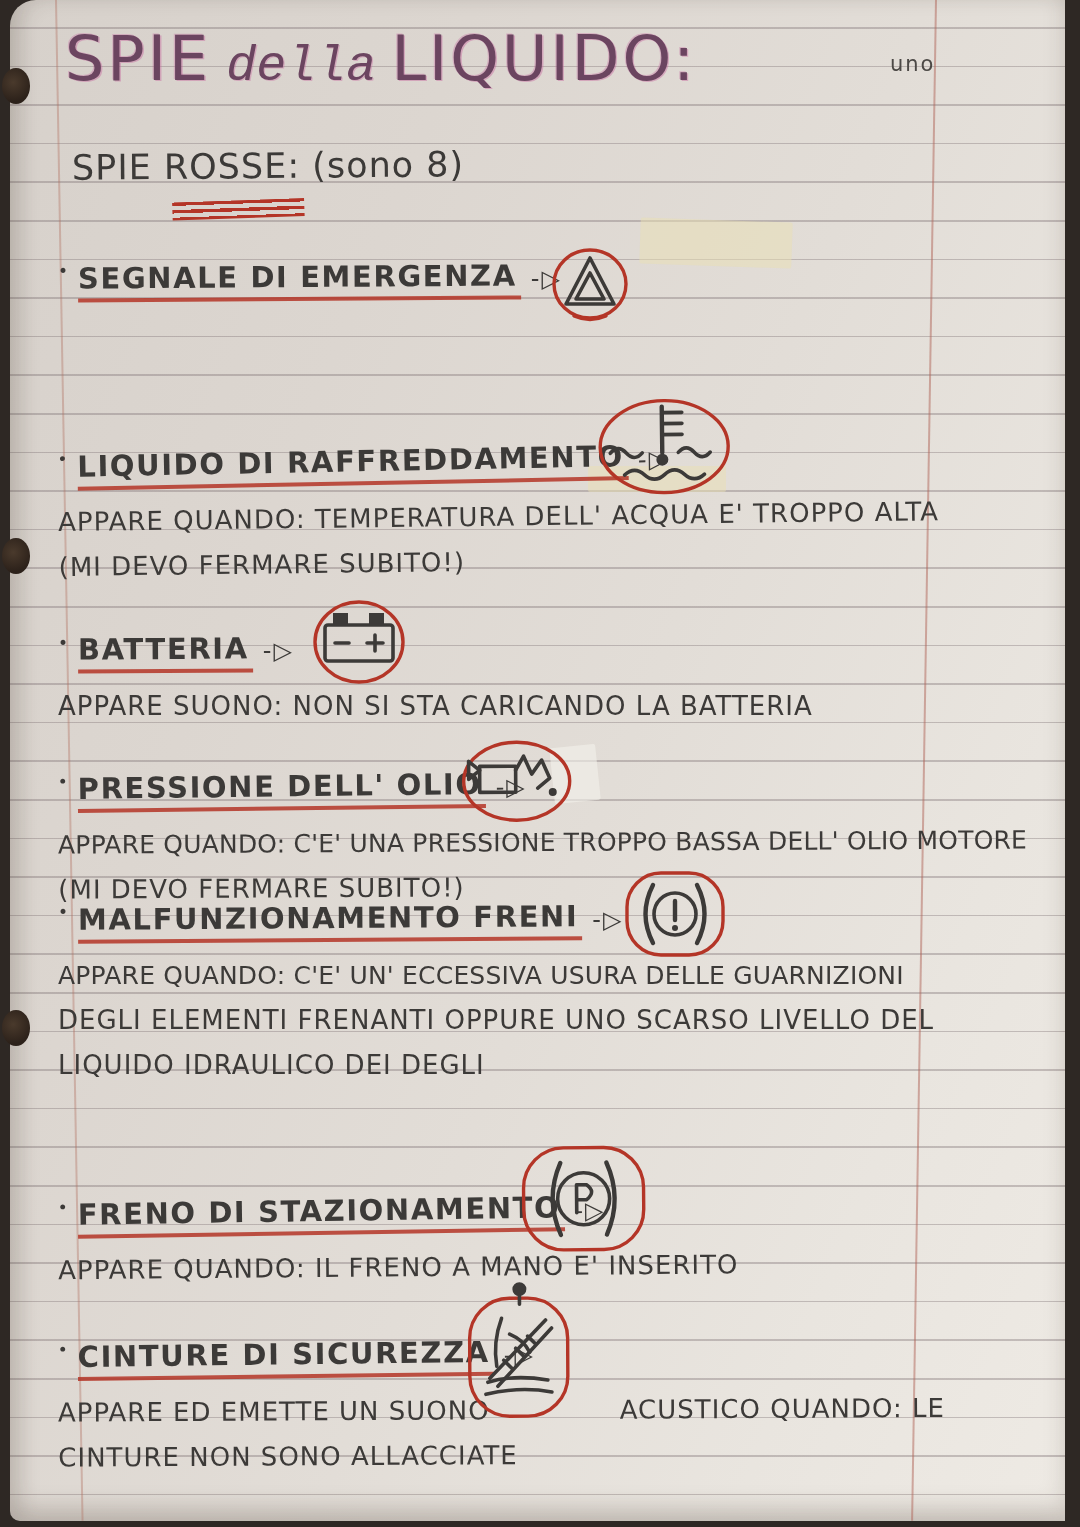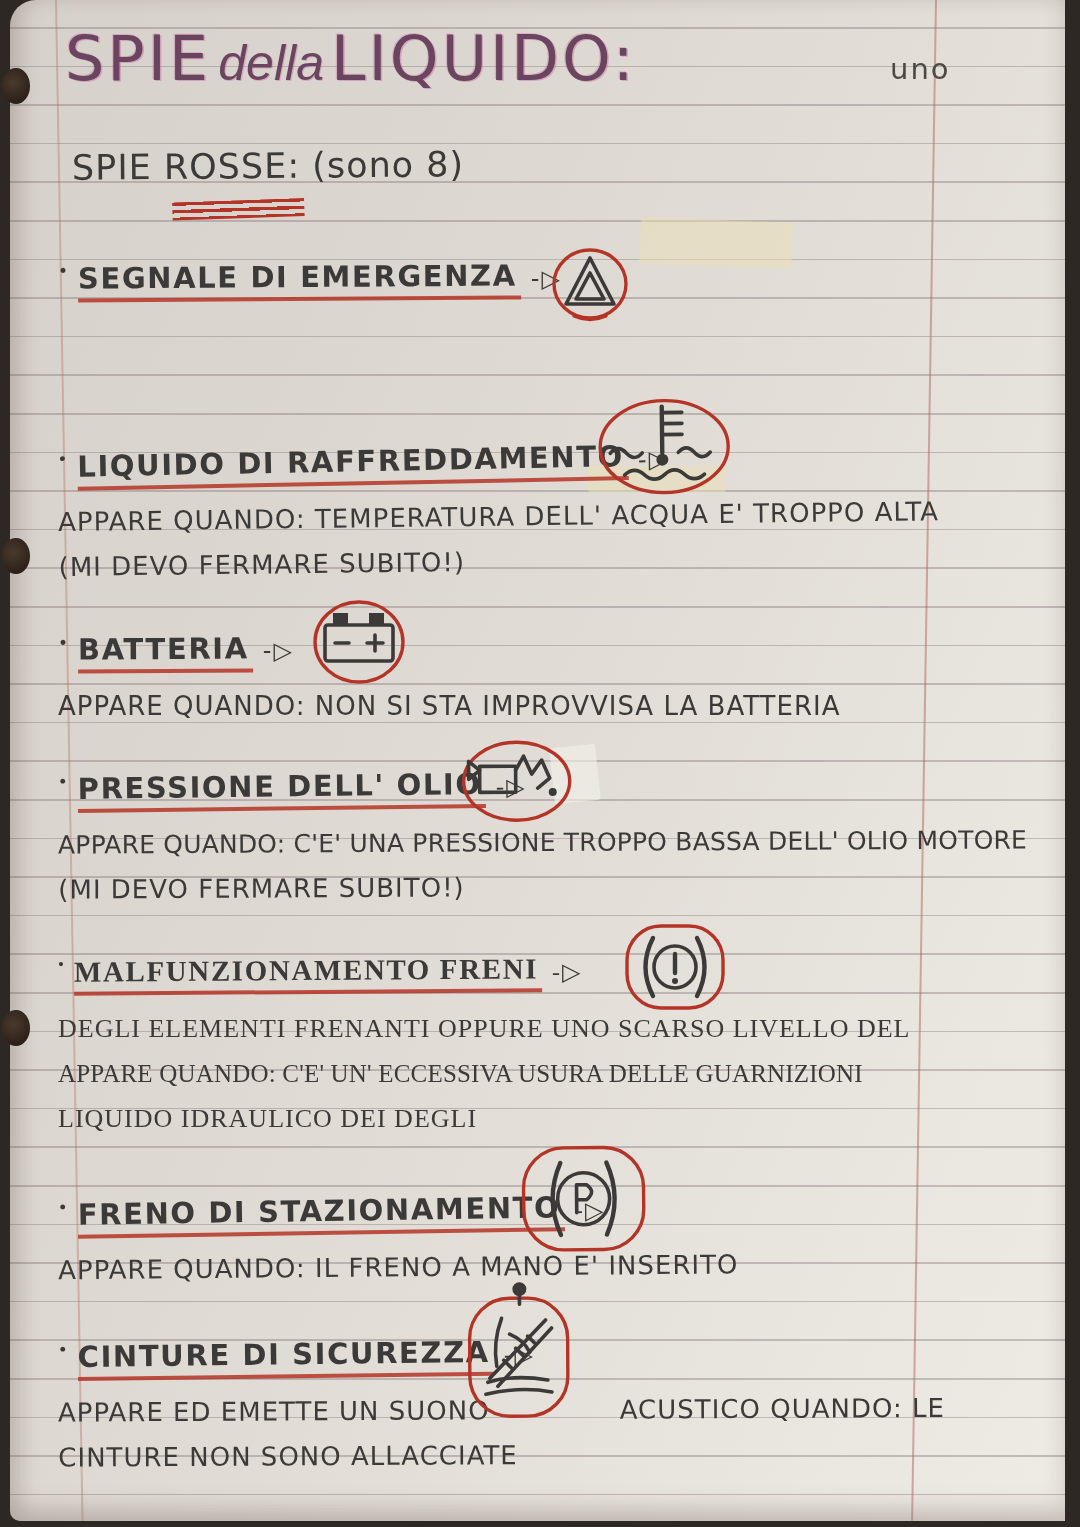--- a/index.html
+++ b/index.html
@@ -35,38 +35,38 @@
   .tape.t1{left:630px;top:220px;width:152px;height:46px;transform:rotate(2deg);}
   .tape.t2{left:578px;top:466px;width:138px;height:26px;}
   .tape.t3{left:542px;top:746px;width:46px;height:56px;background:rgba(243,241,235,.6);transform:rotate(-6deg);}
 
   .title{position:absolute;left:55px;top:22px;white-space:nowrap;}
   .title .t-caps{
     font-size:62px;letter-spacing:3px;color:#6b4560;
     text-shadow:1.4px 1.4px 0 rgba(199,106,160,.45),-1.2px -1.2px 0 rgba(199,106,160,.35);
   }
   .title .t-script{
-    font-family:Liberation Sans, sans-serif;font-style:italic;font-size:50px;color:#6b4560;
-    text-shadow:1.2px 1.2px 0 rgba(199,106,160,.4);margin:0 2px;
-  }
-  .page-num{position:absolute;left:880px;top:52px;font-size:29px;color:#4c4946;letter-spacing:2px;}
+    font-family:Liberation Mono, monospace;font-style:italic;font-size:50px;color:#6b4560;
+    text-shadow:1.2px 1.2px 0 rgba(199,106,160,.4);margin:0 10px;
+  }
+  .page-num{position:absolute;left:880px;top:52px;font-size:21px;color:#4c4946;letter-spacing:2px;}
 
   .subtitle{position:absolute;left:62px;top:146px;font-size:35px;color:var(--ink);letter-spacing:1px;white-space:nowrap;transform:rotate(-.5deg);}
   .triple-underline{
     position:absolute;left:100px;top:54px;width:132px;height:18px;
     background:repeating-linear-gradient(to bottom,var(--red) 0 3.4px,transparent 3.4px 7.6px);
     transform:rotate(-1.5deg);
   }
 
   .section{position:absolute;left:40px;right:14px;color:var(--ink);}
   .s1{top:260px;}
   .s2{top:442px;transform:rotate(-.7deg);}
   .s3{top:632px;}
   .s4{top:768px;transform:rotate(-.3deg);}
-  .s5{top:954px;font-family:Liberation Serif, serif;}
+  .s5{top:901px;}
   .s6{top:1192px;transform:rotate(-.5deg);}
   .s7{top:1336px;transform:rotate(-.3deg);}
 
   .hrow{white-space:nowrap;height:40px;}
   .bullet{font-size:17px;vertical-align:10px;margin:0 10px 0 8px;color:var(--ink);}
   .htext{
     font-size:29px;letter-spacing:1.6px;font-weight:600;
     display:inline-block;border-bottom:4px solid rgba(180,53,39,.85);
     padding:0 4px 3px 0;transform:rotate(-.4deg);
   }
@@ -149,21 +149,21 @@
       </div>
       <svg class="icon i3" width="102" height="94" viewBox="0 0 102 94">
         <ellipse class="redl" cx="51" cy="48" rx="44" ry="40"></ellipse>
         <rect class="ink-fill" x="25" y="19" width="15" height="12"></rect>
         <rect class="ink-fill" x="61" y="19" width="15" height="12"></rect>
         <rect class="ink" x="17" y="31" width="68" height="36" rx="3"></rect>
         <path class="ink" d="M27 49 H41"></path>
         <path class="ink" d="M59 49 H75 M67 41 V57"></path>
       </svg>
       <div class="body">
-        <div class="bline">APPARE QUANDO: NON SI STA IMPROVVISA LA BATTERIA</div>
+        <div class="bline">APPARE SUONO: NON SI STA CARICANDO LA BATTERIA</div>
       </div>
     </div>
 
     <div class="section s4">
       <div class="hrow">
         <span class="bullet">•</span><span class="htext">PRESSIONE DELL' OLIO</span><span class="arrow">-▷</span>
       </div>
       <svg class="icon i4" width="122" height="90" viewBox="0 0 122 90">
         <ellipse class="redl" cx="59" cy="43" rx="53" ry="39"></ellipse>
         <path class="ink" d="M22 32 L11 23 V41 Z"></path>
@@ -183,22 +183,22 @@
       </div>
       <svg class="icon i5" width="106" height="96" viewBox="0 0 106 96">
         <rect class="redl" x="5" y="6" width="96" height="82" rx="34"></rect>
         <path class="ink-th" d="M31 18 Q16 47 31 76"></path>
         <path class="ink-th" d="M75 18 Q90 47 75 76"></path>
         <circle class="ink" cx="53" cy="47" r="21"></circle>
         <path class="ink-th" d="M53 34 V53"></path>
         <circle class="ink-fill" cx="53" cy="61" r="3"></circle>
       </svg>
       <div class="body">
+        <div class="bline tight">APPARE QUANDO: C'E' UN' ECCESSIVA USURA DELLE GUARNIZIONI</div>
         <div class="bline">DEGLI ELEMENTI FRENANTI OPPURE UNO SCARSO LIVELLO DEL</div>
-        <div class="bline tight">APPARE QUANDO: C'E' UN' ECCESSIVA USURA DELLE GUARNIZIONI</div>
         <div class="bline">LIQUIDO IDRAULICO DEI DEGLI</div>
       </div>
     </div>
 
     <div class="section s6">
       <div class="hrow">
         <span class="bullet">•</span><span class="htext">FRENO DI STAZIONAMENTO</span><span class="arrow">-▷</span>
       </div>
       <svg class="icon i6" width="132" height="114" viewBox="0 0 132 114">
         <rect class="redl" x="6" y="6" width="120" height="102" rx="40"></rect>

